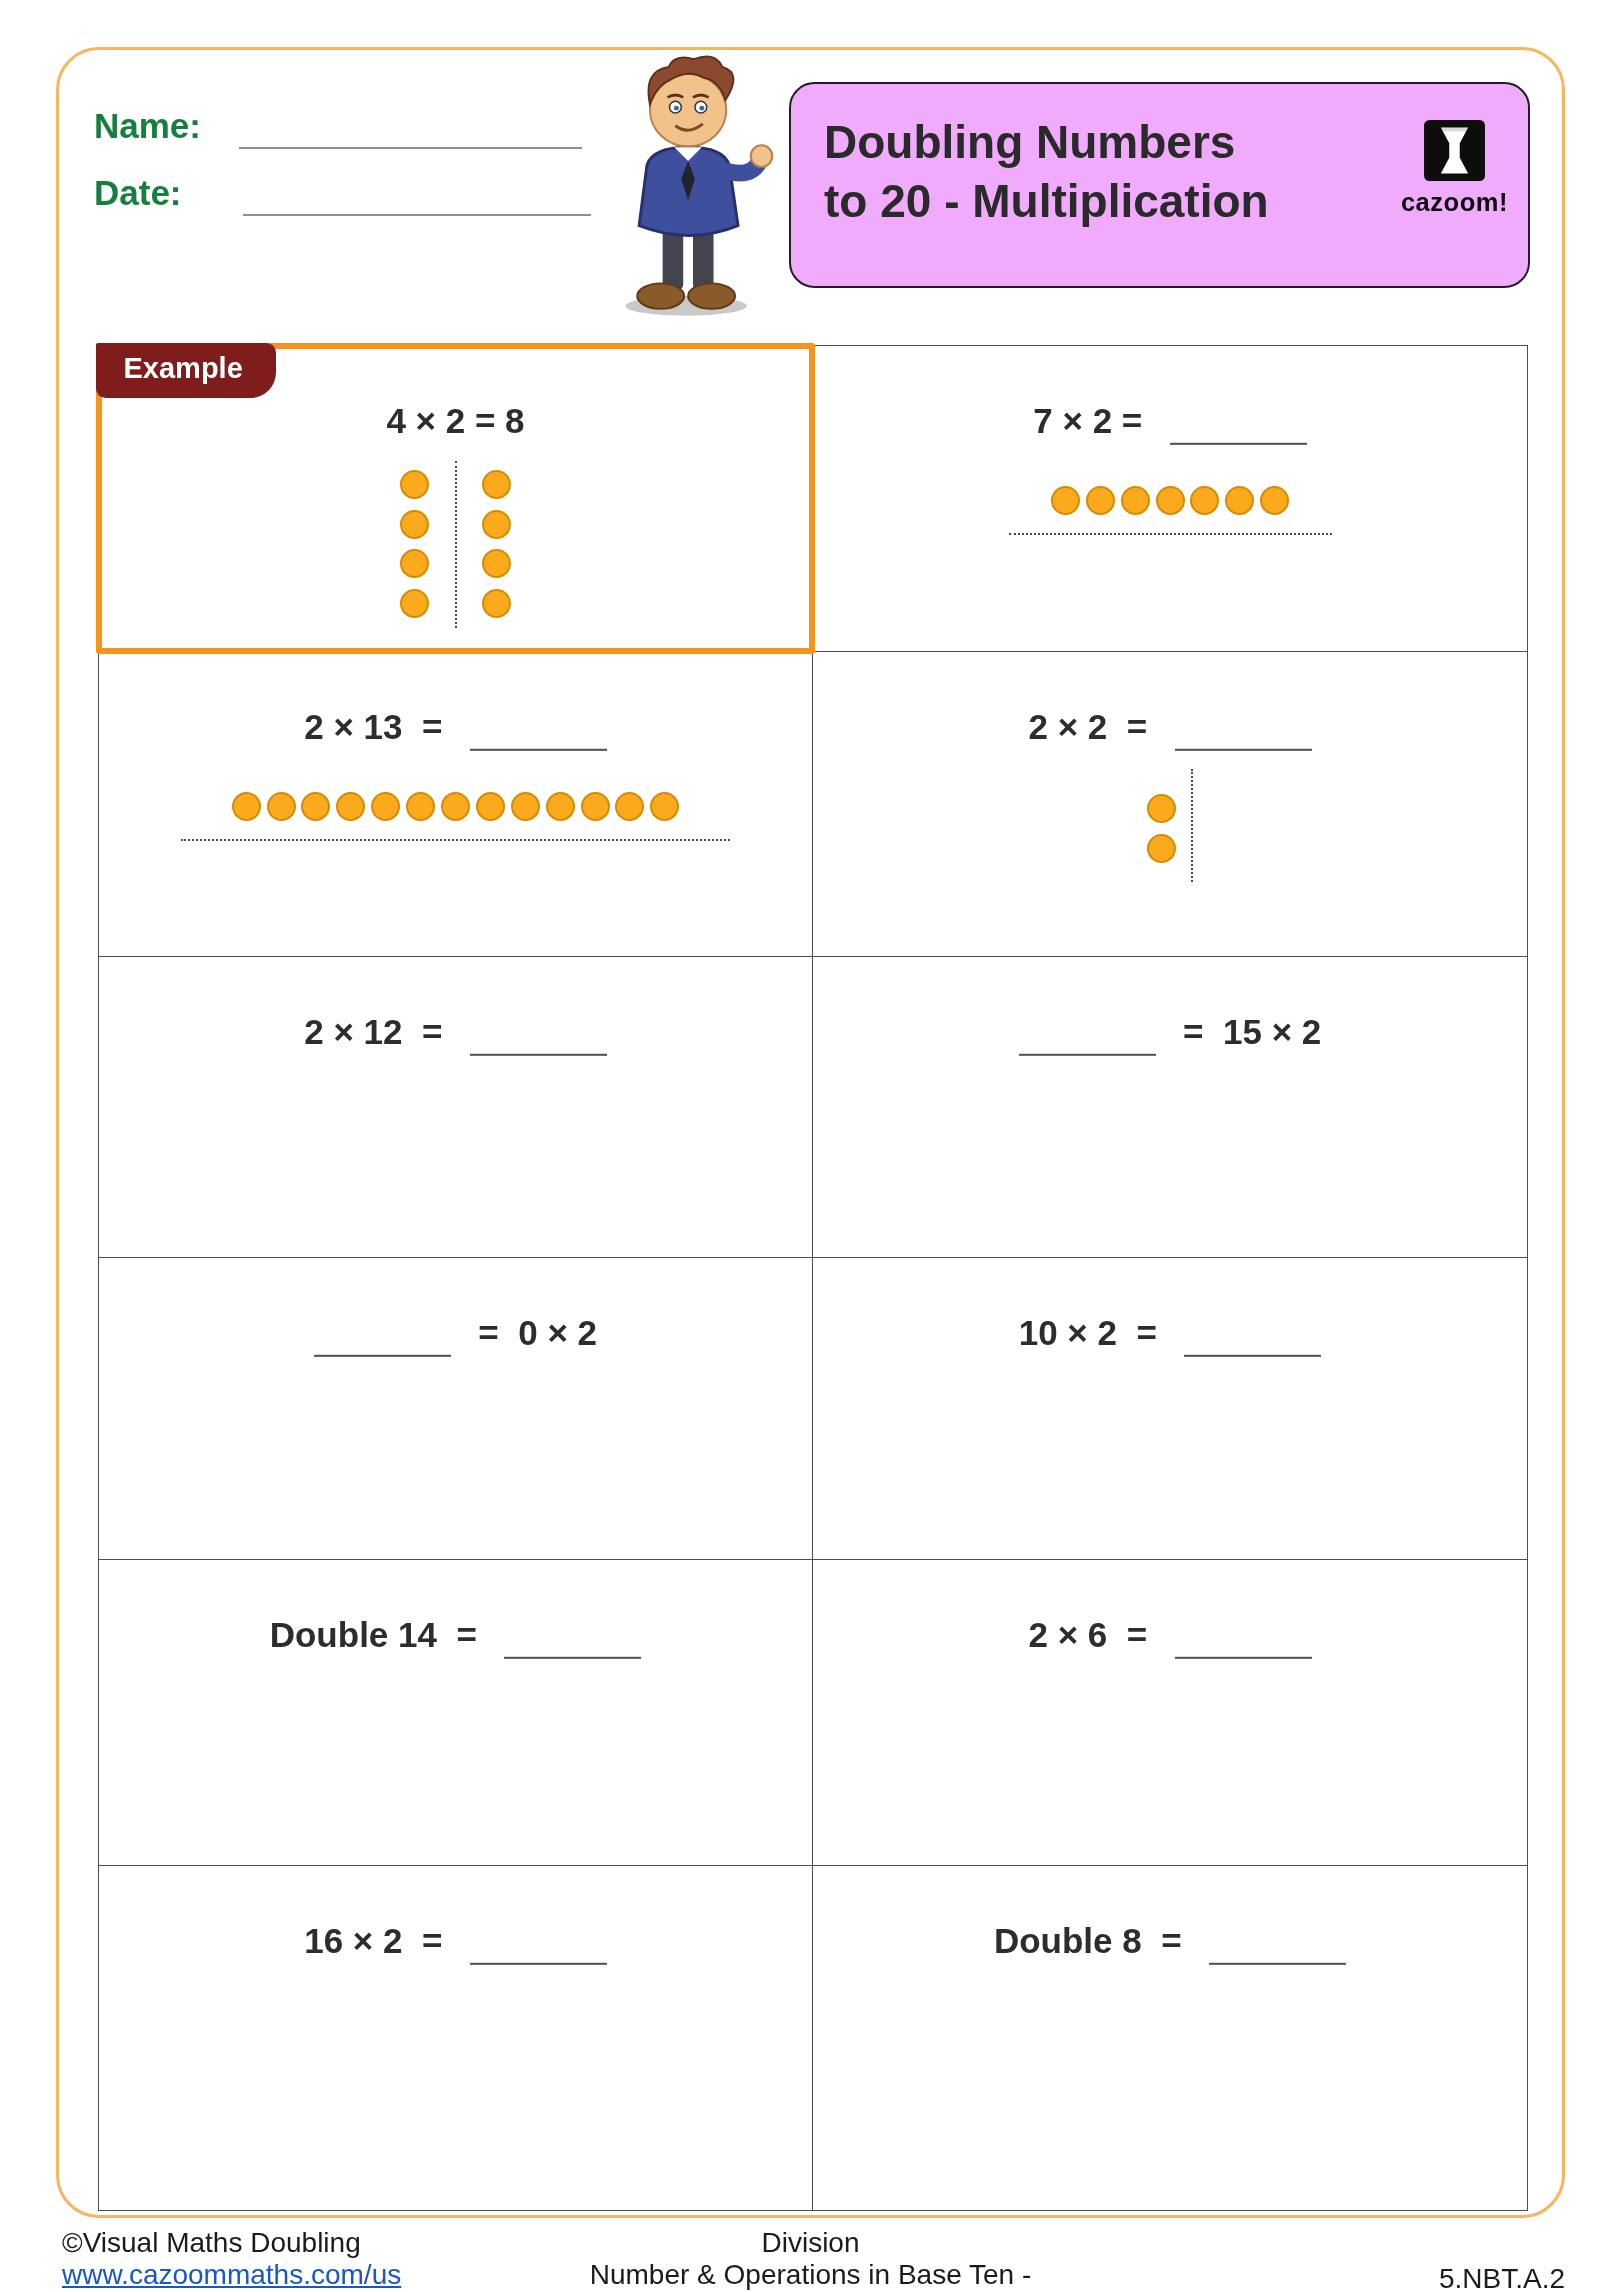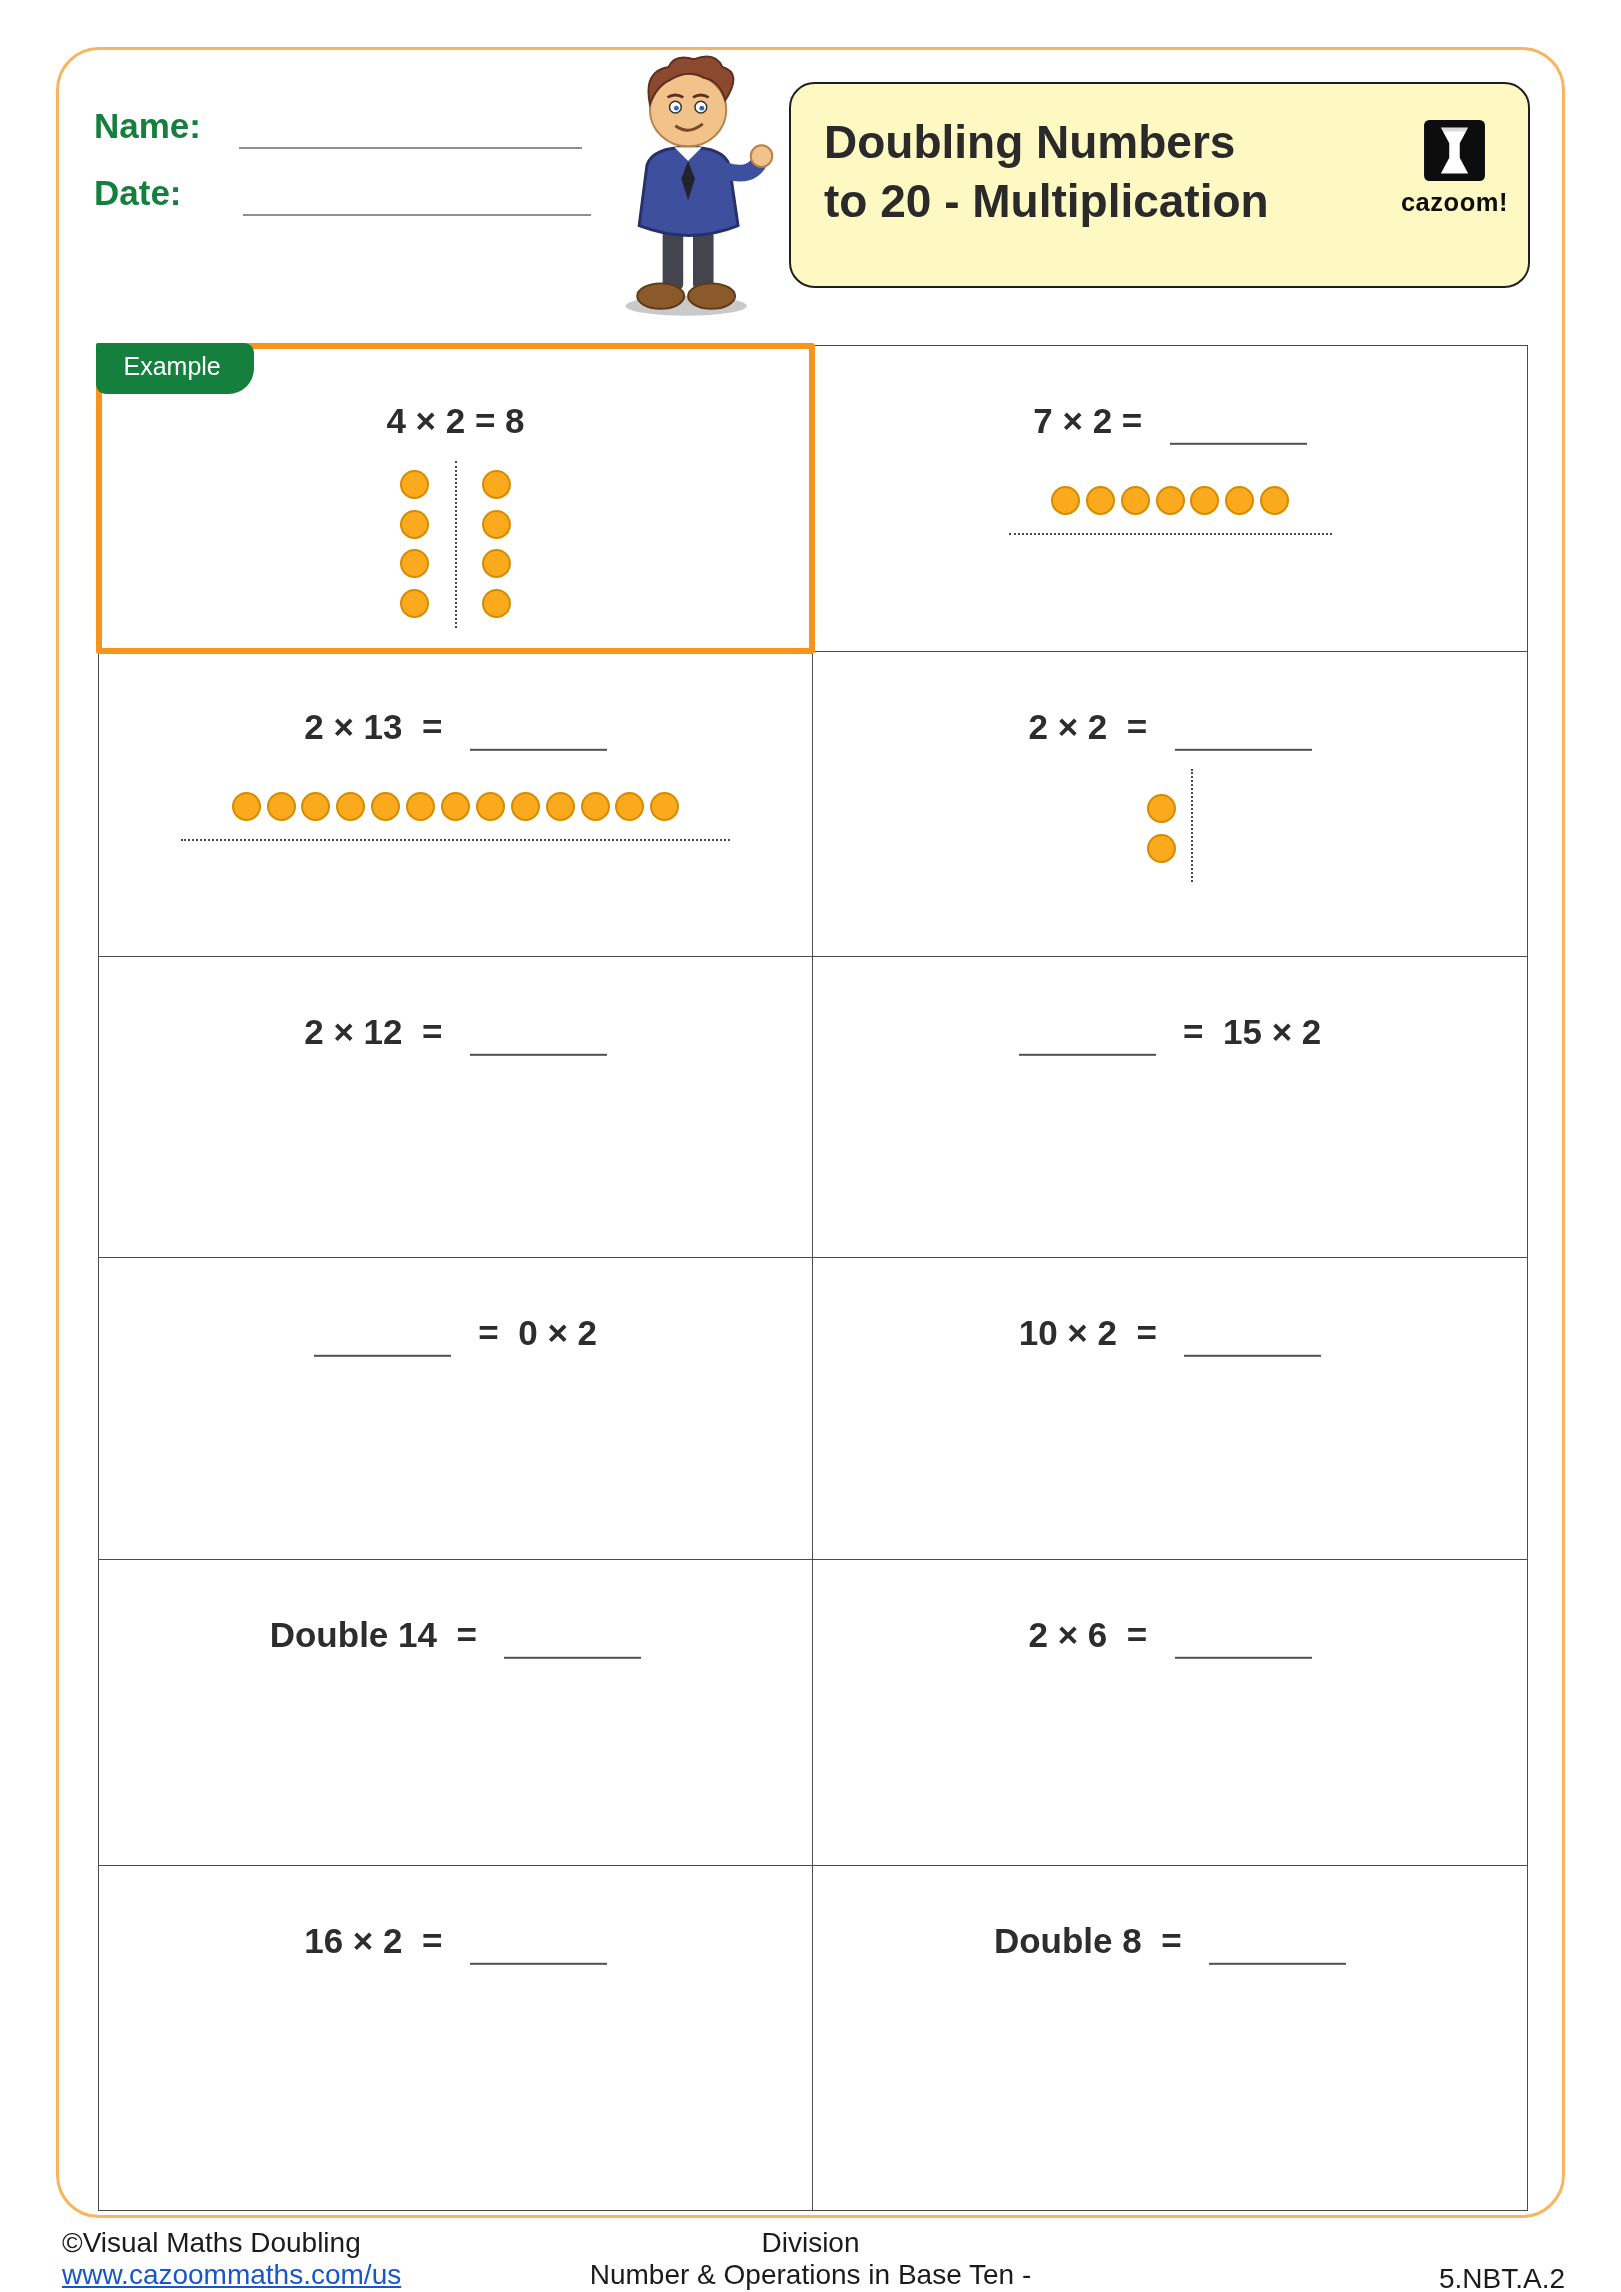--- a/index.html
+++ b/index.html
@@ -21,21 +21,21 @@
   .name-label { left:94px; top:106px; }
   .date-label { left:94px; top:173px; }
   .write-line { position:absolute; border-bottom:2px solid #8f8f8f; height:2px; }
   .name-line { left:239px; top:147px; width:343px; }
   .date-line { left:243px; top:214px; width:348px; }
 
   .character { position:absolute; left:600px; top:51px; width:186px; height:267px; }
 
   .title-box {
     position:absolute; left:789px; top:82px; width:741px; height:206px;
-    background:#fef9c3; border:2.9px solid #1f1f1f; border-radius:25.5px;
+    background:#f0abfc; border:2.9px solid #1f1f1f; border-radius:25.5px;
   }
   .title-text {
     position:absolute; left:33px; top:29px;
     font-size:46px; font-weight:bold; color:#2a2a2a; line-height:1.28;
   }
   .logo { position:absolute; right:19.6px; top:35px; width:108px; text-align:center; }
   .logo-icon { width:63px; height:63px; display:inline-block; }
   .logo-text { font-size:25.5px; font-weight:bold; color:#0d0d0d; margin-top:2px; letter-spacing:0.5px; }
 
   
@@ -56,22 +56,22 @@
   .cell:nth-child(2n) { border-right:none; }
   .cell:nth-child(11), .cell:nth-child(12) { border-bottom:none; }
 
   .cell.example::after {
     content:""; position:absolute; inset:-2.9px;
     border:6.9px solid #F7941E; border-radius:2.9px;
     pointer-events:none; z-index:1;
   }
   .example-tab {
     position:absolute; top:-2.9px; left:-2.9px; z-index:2;
-    background:#15803d; color:#ffffff;
-    font-size:25px; font-weight:normal;
+    background:#7f1d1d; color:#ffffff;
+    font-size:29px; font-weight:bold;
     padding:8.8px 33px 12.7px 27.4px;
     border-radius:2px 9.8px 25.5px 9.8px;
   }
 
   .eq {
     display:flex; align-items:baseline;
     font-size:35px; font-weight:bold; color:#2d2d2d;
     z-index:2;
   }
   .eq-text { white-space:pre; }

